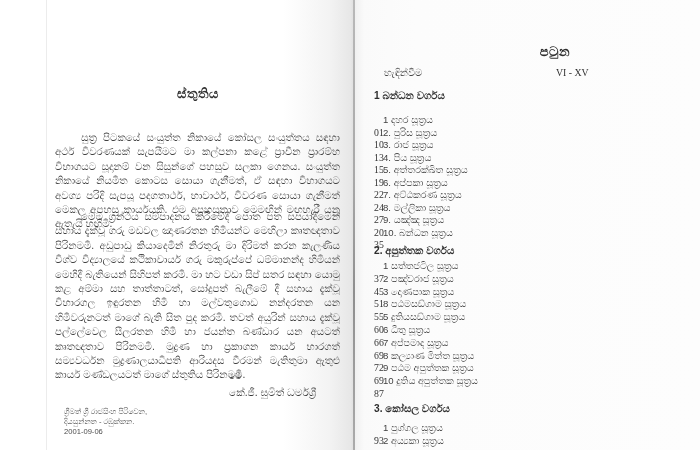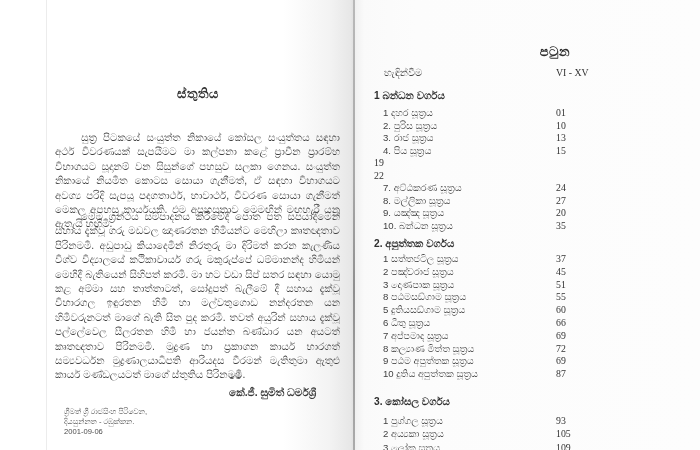--- a/index.html
+++ b/index.html
@@ -41,21 +41,21 @@
     left:55px;width:285px;
     font-size:10.3px;line-height:14.4px;text-align:justify;
     color:#414141;text-indent:26px;
   }
   #ack-para-1{top:131px;}
   #ack-para-2{top:210px;}
   .sig-prefix{
     left:229px;top:371px;font-size:9px;color:#3d3d3d;
   }
   .sig-name{
-    left:229px;top:386px;font-size:10.5px;color:#383838;font-weight:bold;
+    left:229px;top:386px;font-size:10.5px;color:#383838;
   }
   .address-block{
     left:64px;top:407px;font-size:7.6px;line-height:10.2px;color:#4c4c4c;
   }
   .address-line{white-space:nowrap;}
   
   .toc-title{
     left:470px;top:44px;width:100px;text-align:right;
     font-size:13px;font-weight:bold;color:#2f2f2f;letter-spacing:0.5px;
   }
@@ -71,32 +71,32 @@
   }
   .toc-pagecol{
     width:38px;text-align:left;
     font-family:"Liberation Serif",serif;
     font-size:9.8px;color:#333;
   }
   .toc-section-heading{
     font-size:10.2px;font-weight:bold;color:#2e2e2e;
     height:16px;line-height:14px;
   }
-  .toc-item-row{height:12.5px;line-height:12.5px;}
+  .toc-item-row{height:12.5px;line-height:12.5px;flex-direction:column;}
   .toc-sec-3 .toc-item-row{height:13.3px;line-height:13.3px;}
   .toc-sec-2 .toc-item-row{height:12.8px;line-height:12.8px;}
   .toc-item-label{
     flex:1;font-size:9.6px;color:#424242;padding-left:9px;
     white-space:nowrap;overflow:visible;
   }
   .toc-sec-2{margin-top:5px;}
   .toc-sec-3{margin-top:14px;}
   .toc-sec-3 .toc-section-heading{margin-bottom:3px;}
   .toc-sec-1{margin-top:1px;}
-  .toc-sec-1 .toc-section-heading{margin-bottom:2px;}
+  .toc-sec-1 .toc-section-heading{margin-bottom:9px;}
 </style>
 </head>
 <body>
 
 <div id="scan">
 
   <div id="left-page">
     <div id="left-edge-line"></div>
 
     <div class="abs ack-para" id="ack-para-1">සුත්‍ර පිටකයේ සංයුත්ත නිකායේ කෝසල සංයුත්තය සඳහා අර්ථ විවරණයක් සැපයීමට මා කල්පනා කළේ ප්‍රාචීන ප්‍රාරම්භ විභාගයට සූදානම් වන සිසුන්ගේ පහසුව සලකා ගෙනය. සංයුත්ත නිකායේ නියමිත කොටස සොයා ගැනීමත්, ඒ සඳහා විභාගයට අවශ්‍ය පරිදි සැපයූ පදගතාර්ථ, භාවාර්ථ, විවරණ සොයා ගැනීමත් මෙකල අපහසු කාර්යයකි. එම අපහසුතාව මෙමඟින් මඟහැරී යනු ඇතැයි හඟිමි.</div>
@@ -152,24 +152,26 @@
                 <span class="toc-item-label">3. රාජ සූත්‍රය</span>
                 <span class="toc-pagecol">13</span>
               </div>
 
               <div class="toc-row toc-item-row">
                 <span class="toc-item-label">4. පිය සූත්‍රය</span>
                 <span class="toc-pagecol">15</span>
               </div>
 
               <div class="toc-row toc-item-row">
+                <span class="toc-item-label">5. අත්තරක්ඛිත සූත්‍රය</span>
                 <span class="toc-pagecol">19</span>
               </div>
 
               <div class="toc-row toc-item-row">
+                <span class="toc-item-label">6. අප්පකා සූත්‍රය</span>
                 <span class="toc-pagecol">22</span>
               </div>
 
               <div class="toc-row toc-item-row">
                 <span class="toc-item-label">7. අට්ඨකරණ සූත්‍රය</span>
                 <span class="toc-pagecol">24</span>
               </div>
 
               <div class="toc-row toc-item-row">
                 <span class="toc-item-label">8. මල්ලිකා සූත්‍රය</span>

